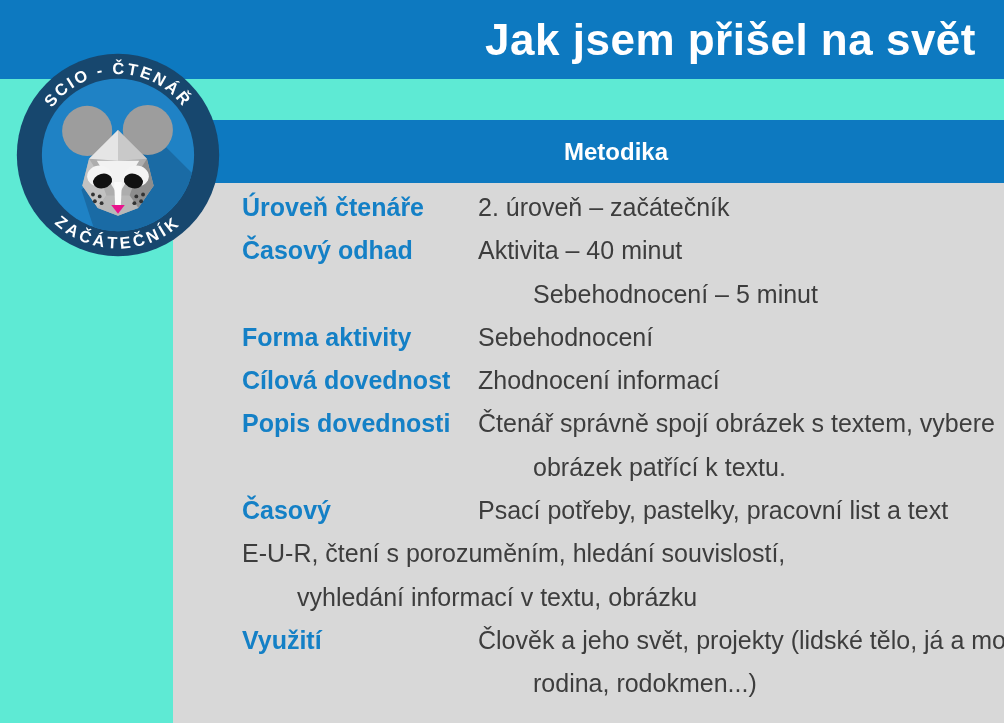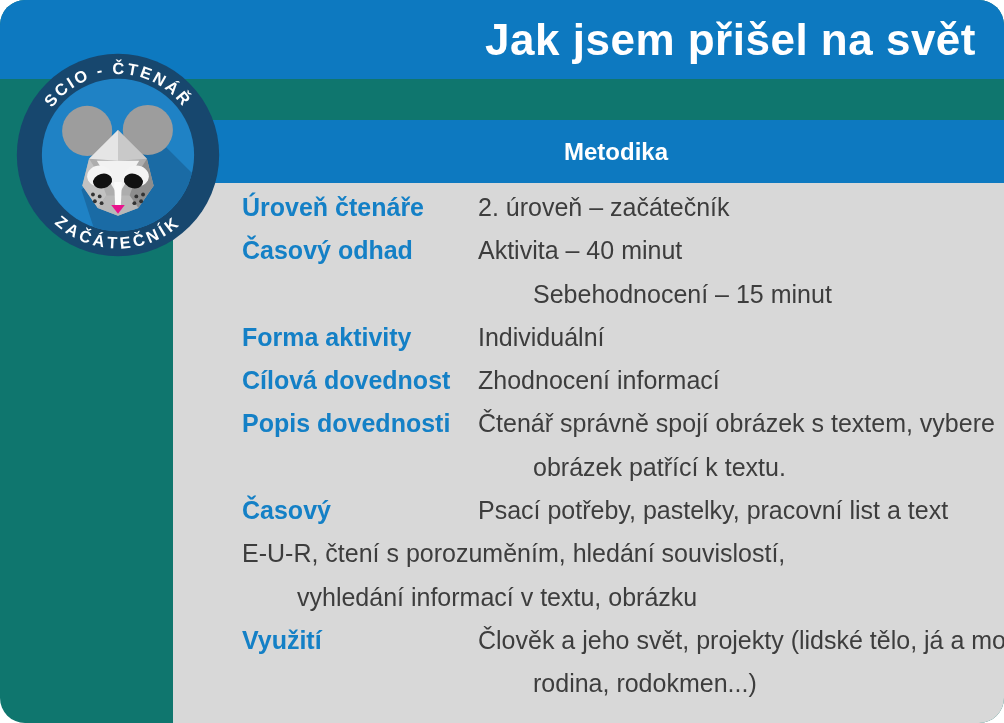--- a/index.html
+++ b/index.html
@@ -3,21 +3,21 @@
 <meta charset="utf-8">
 <style>
   :root{
     --bar-blue:#0d79c0; --label-blue:#1480c6; --ring-navy:#17476e;
     --circle-blue:#1f82c5; --shadow-blue:#1a6ba5; --panel-gray:#d8d8d8;
     --text-dark:#3d3d3d; --white:#ffffff; --ear-gray:#9d9d9d; --nose-pink:#e8128c;
   }
   html,body{margin:0;padding:0;background:#fff;}
   #page{
     position:relative; width:1004px; height:723px; overflow:hidden;
-    background:#0f766e; font-family:"Liberation Sans", sans-serif;border-radius:25px;
+    background:#5eead4; font-family:"Liberation Sans", sans-serif;
   }
   .top-bar{
     position:absolute; left:0; top:0; width:1004px; height:79px;
     background:var(--bar-blue);
     display:flex; align-items:center; justify-content:flex-end;
     padding-right:28px; box-sizing:border-box;
   }
   .top-bar h1{
     margin:0; color:var(--white); font-size:44px; font-weight:bold;
     letter-spacing:0.5px; line-height:1;
@@ -81,29 +81,29 @@
           <div class="value-cell">
             <div class="line value-line">2. úroveň – začátečník</div>
           </div>
         </div>
         <div class="m-row">
           <div class="label-cell">
             <div class="line label-line">Časový odhad</div>
           </div>
           <div class="value-cell">
             <div class="line value-line">Aktivita – 40 minut</div>
-            <div class="line value-line indent">Sebehodnocení – 15 minut</div>
+            <div class="line value-line indent">Sebehodnocení – 5 minut</div>
           </div>
         </div>
         <div class="m-row">
           <div class="label-cell">
             <div class="line label-line">Forma aktivity</div>
           </div>
           <div class="value-cell">
-            <div class="line value-line">Individuální</div>
+            <div class="line value-line">Sebehodnocení</div>
           </div>
         </div>
         <div class="m-row">
           <div class="label-cell">
             <div class="line label-line">Cílová dovednost</div>
           </div>
           <div class="value-cell">
             <div class="line value-line">Zhodnocení informací</div>
           </div>
         </div>

